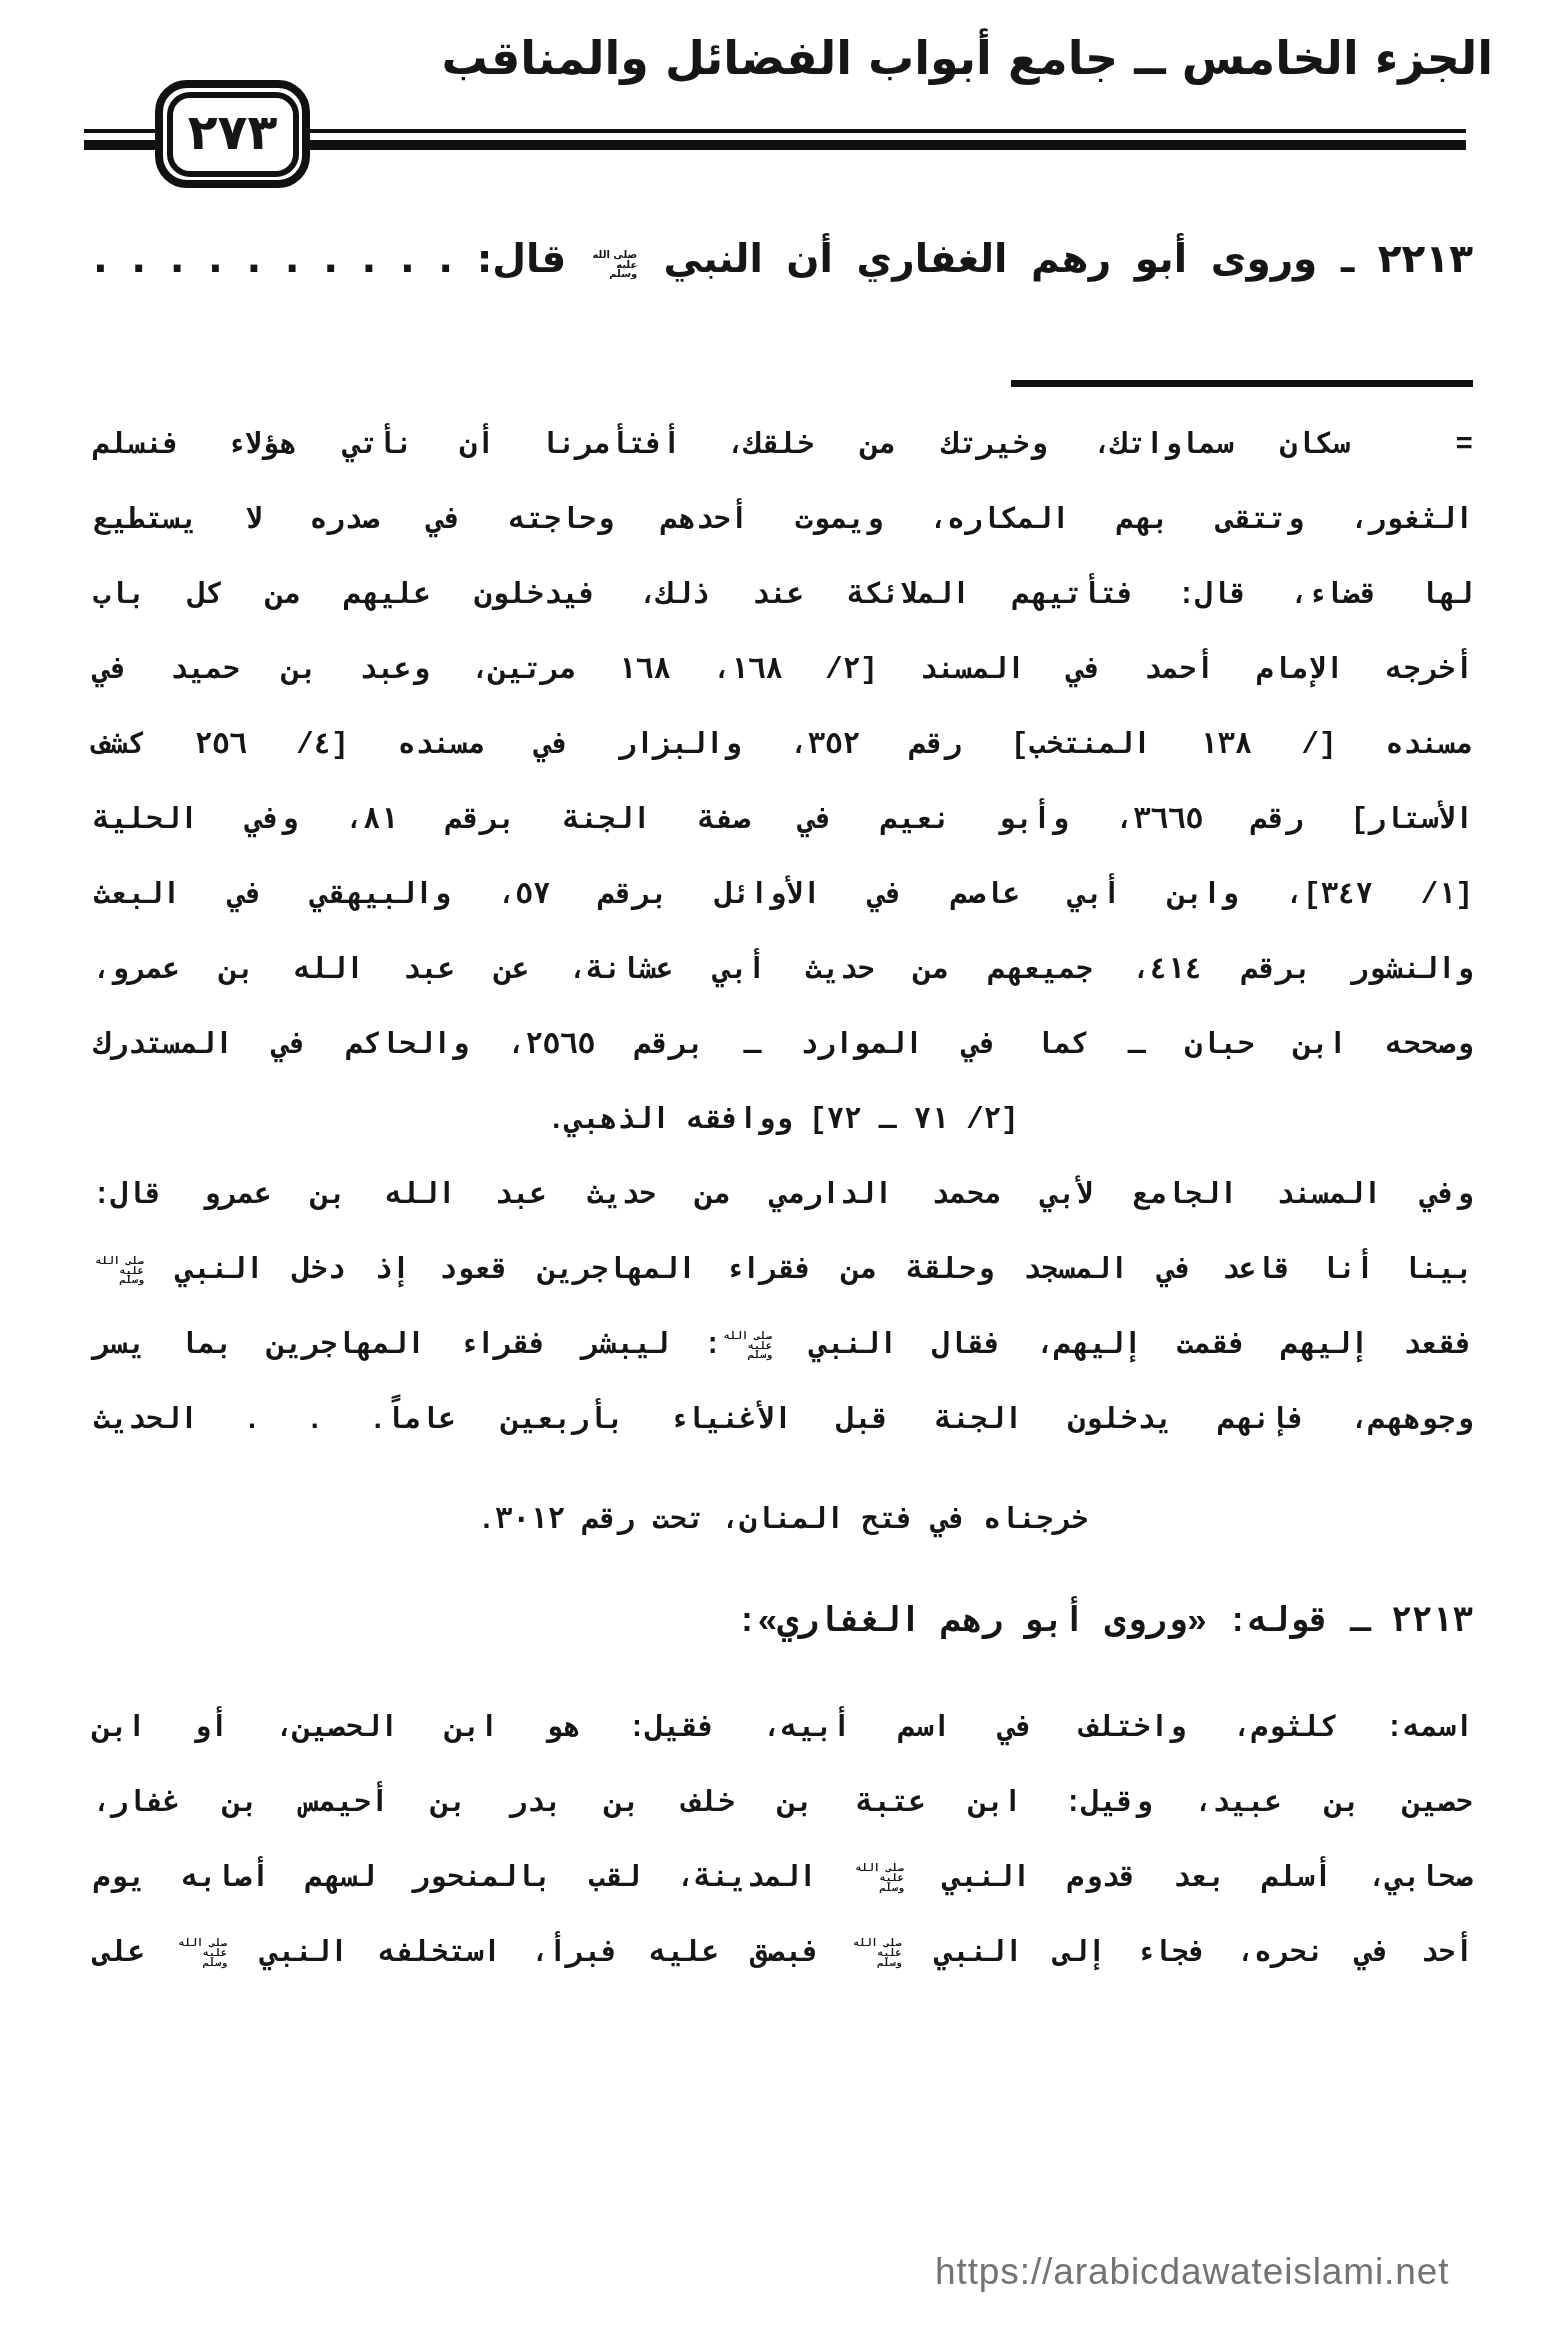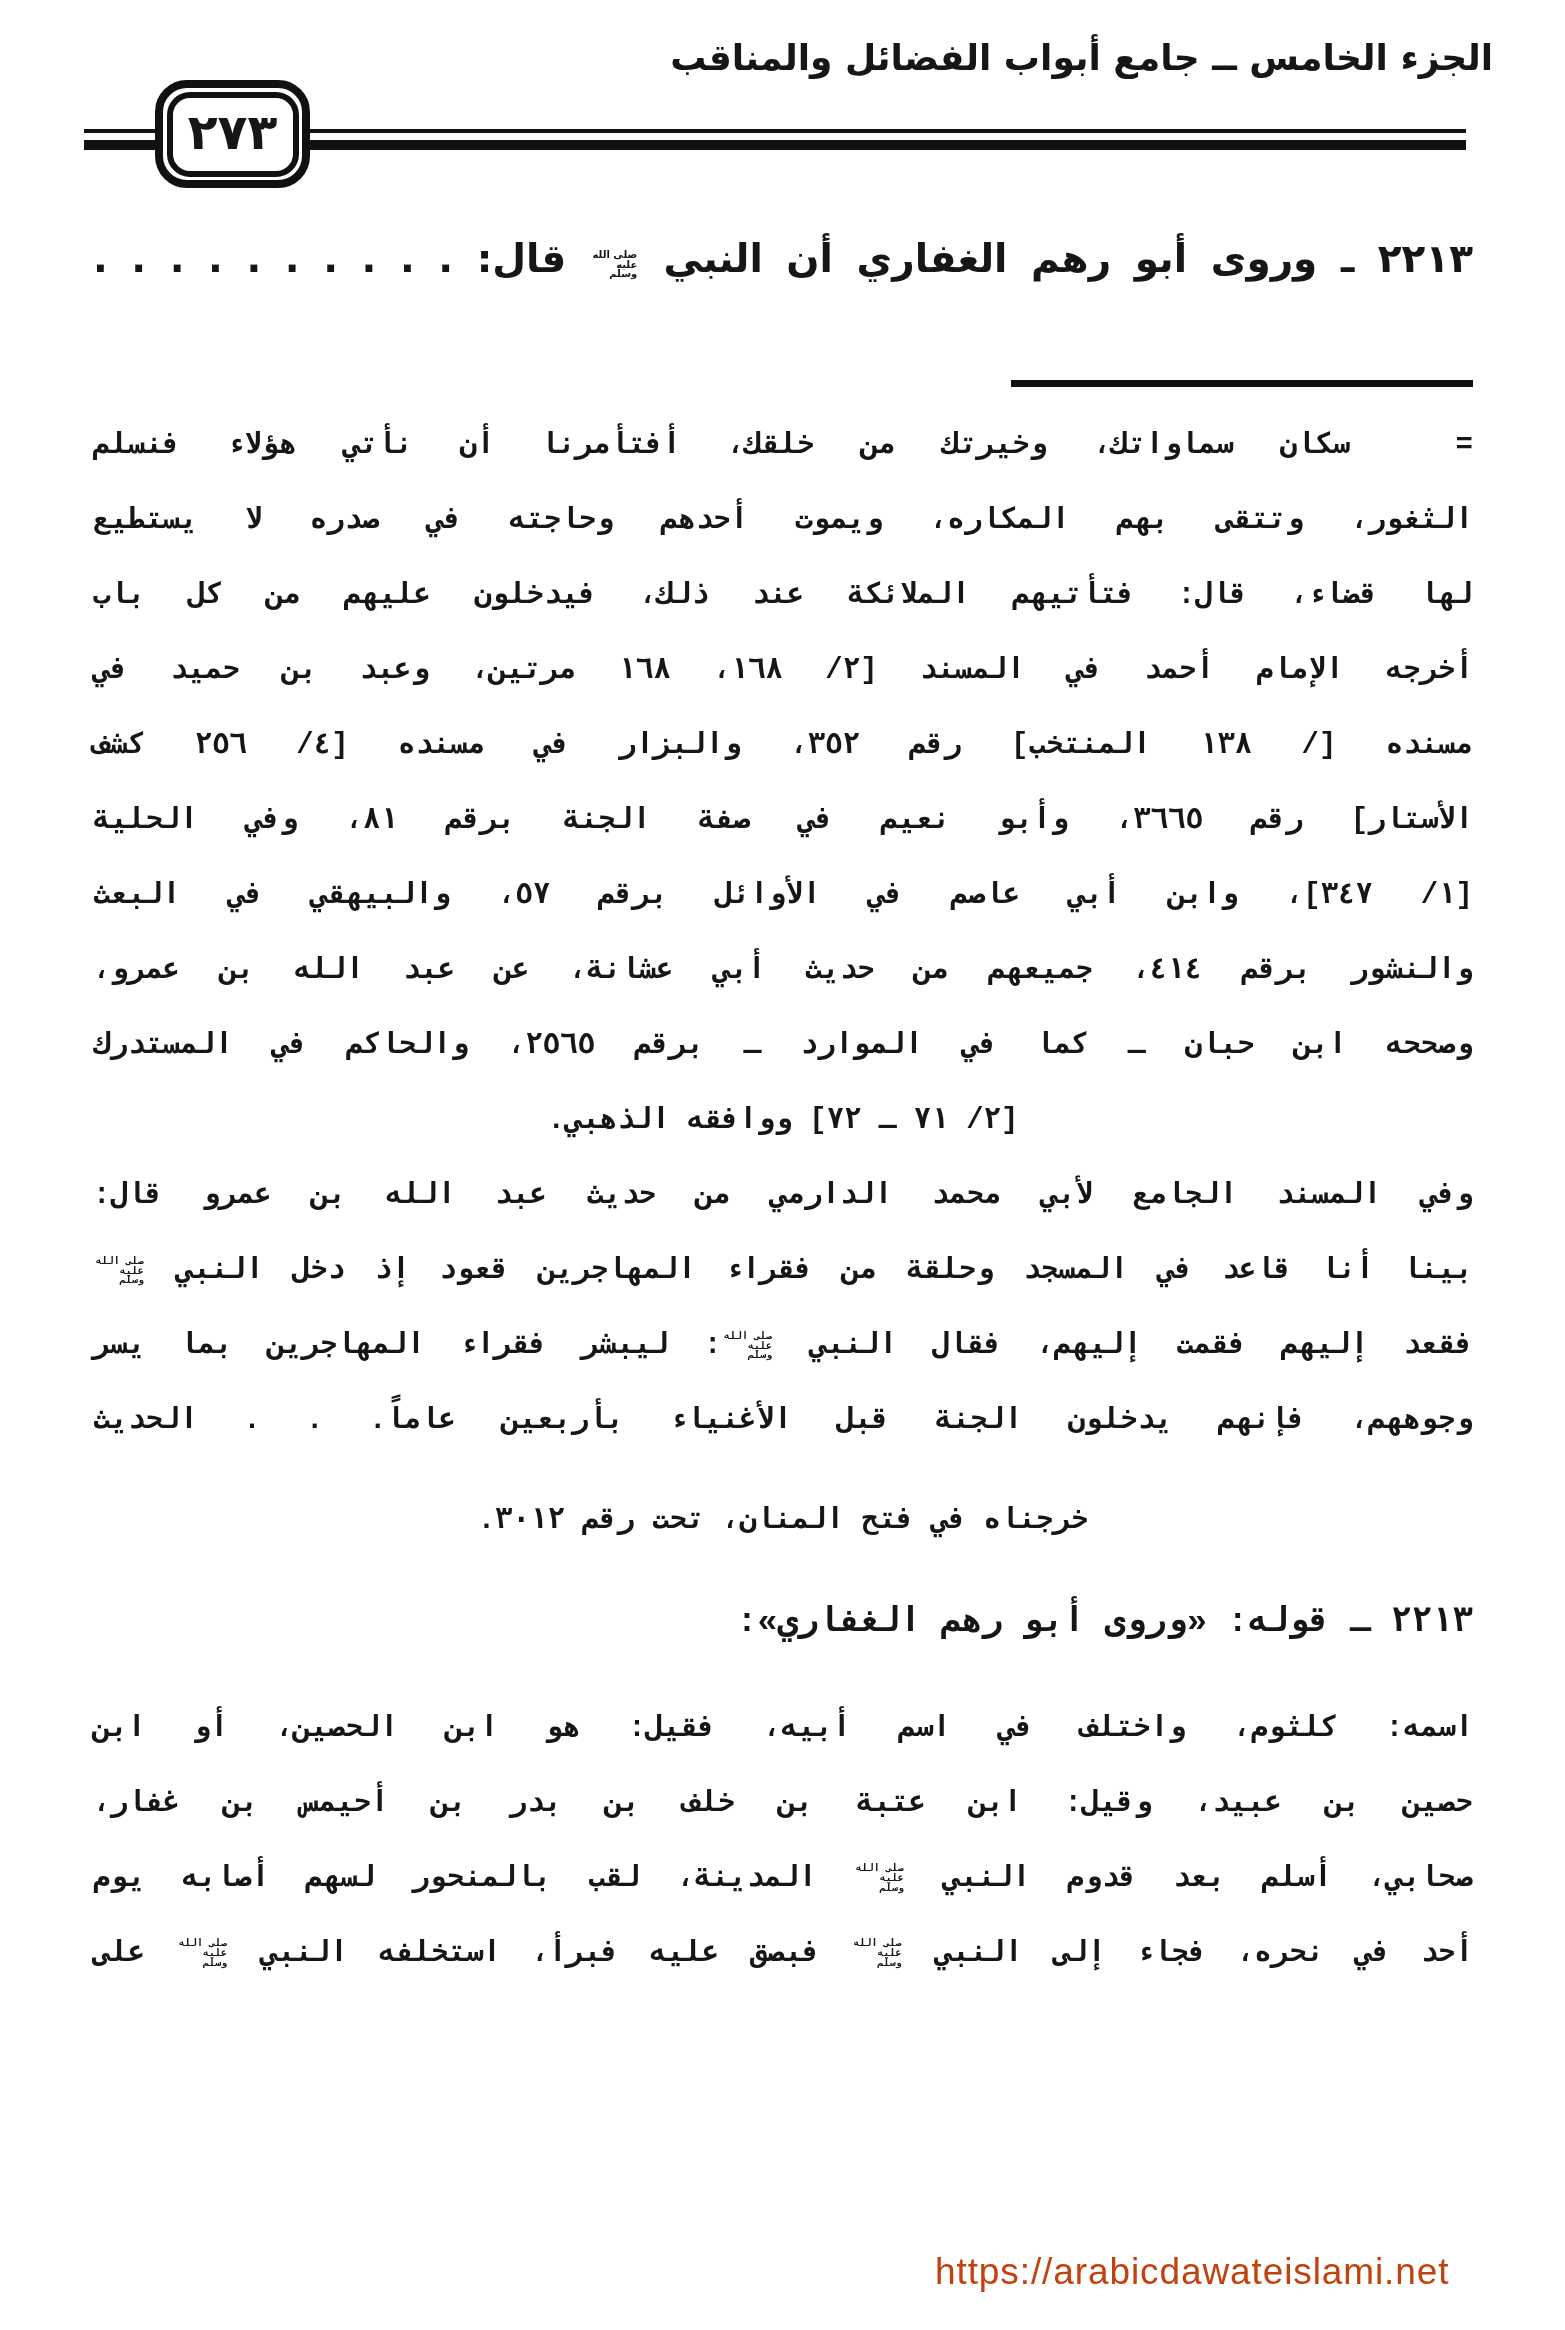--- a/index.html
+++ b/index.html
@@ -9,21 +9,21 @@
     background:#ffffff;
     overflow:hidden;
     font-family:"DejaVu Sans",sans-serif;
     color:#161616;
   }
   .ar{direction:rtl;font-weight:bold;}
 
   
   .header-title{
     position:absolute;top:37px;right:72px;
-    font-size:36px;line-height:42px;
+    font-size:46px;line-height:42px;
     white-space:nowrap;
   }
   .rule-thin{position:absolute;left:84px;width:1382px;top:129px;height:4.4px;background:#111;}
   .rule-thick{position:absolute;left:84px;width:1382px;top:140px;height:9.7px;background:#111;}
   .page-badge{
     position:absolute;left:155px;top:80px;width:155px;height:108px;
     background:#fff;border:8px solid #111;border-radius:32px;
     box-sizing:border-box;z-index:5;
   }
   .page-badge-inner{
@@ -75,21 +75,21 @@
     text-align:left;
     vertical-align:-5.3px;
     padding:0 2.7px;
     letter-spacing:0;
   }
 
   
   .watermark{
     position:absolute;top:2251px;left:935px;
     font-family:"Liberation Sans",sans-serif;
-    font-size:37px;color:#c2410c;
+    font-size:37px;color:#737373;
     letter-spacing:0.9px;
   }
 </style>
 </head>
 <body>
 
 <div class="page">
 
   <div class="header-title ar">الجزء الخامس ــ جامع أبواب الفضائل والمناقب</div>
   <div class="rule-thin"></div>

